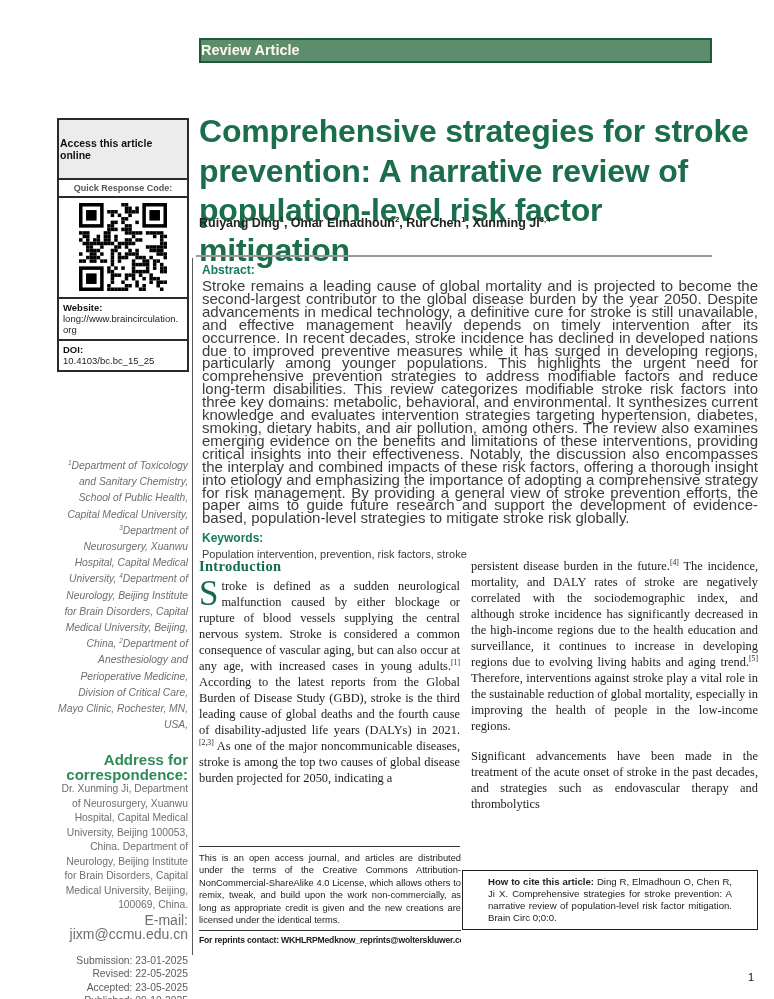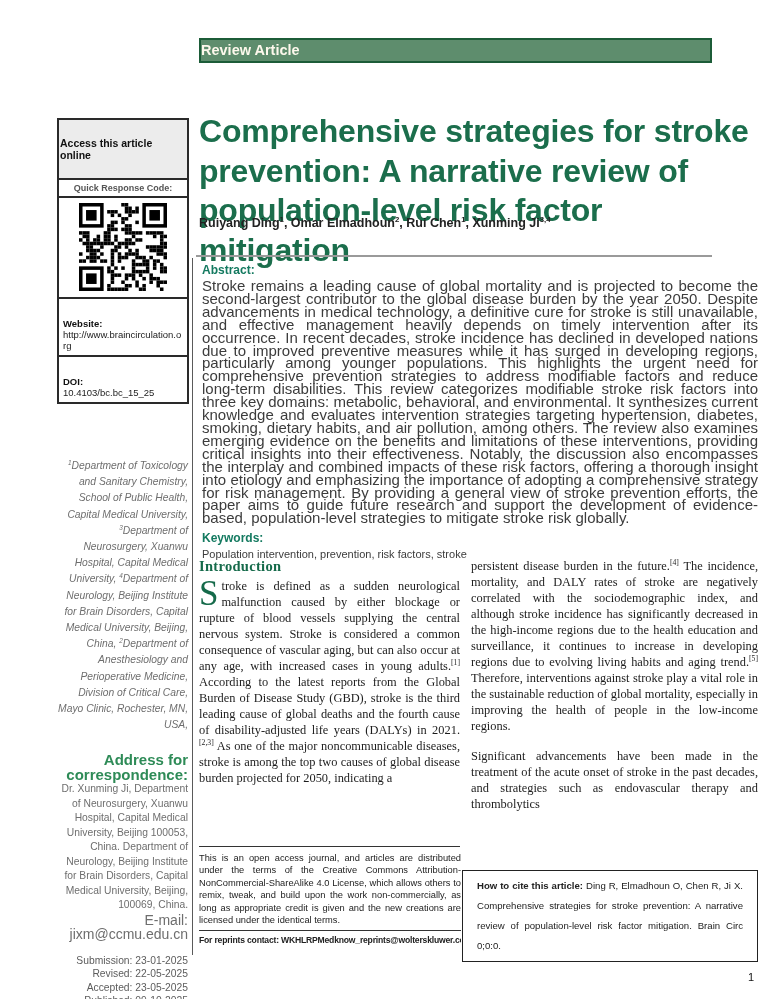--- a/index.html
+++ b/index.html
@@ -35,21 +35,21 @@
   }
   .access-box .hdr {
     font-size:10.5px; font-weight:bold; text-align:left; padding:17px 1px;
     border-bottom:2px solid #2a2a2a; background:#ececec; color:#111;
   }
   .access-box .qr-label {
     font-size:9px; font-weight:bold; text-align:center; color:#555;
     padding:3px 1px; border-bottom:2px solid #2a2a2a;
   }
   .access-box .qr-cell { text-align:center; padding:5px 0 4px 0; border-bottom:2px solid #2a2a2a; }
-  .access-box .row { padding:19px 4px 4px 4px; }
+  .access-box .row { padding:3px 4px 4px 4px; }
   .access-box .row + .row { border-top:2px solid #2a2a2a; }
   .access-box .lbl { font-weight:bold; color:#111; }
   .access-box .val { color:#222; word-break:break-all; }
 
   
   .rule-top { position:absolute; left:196px; top:255px; width:516px; height:2px; background:#9a9a9a; }
   .v-divider { position:absolute; left:192px; top:258px; width:1px; height:697px; background:#5a5a5a; }
 
   
   .abstract { position:absolute; left:202px; top:263px; width:556px; }
@@ -89,22 +89,22 @@
   .license {
     position:absolute; left:199px; top:852px; width:262px;
     font-size:9.3px; line-height:12.4px; text-align:justify; color:#222;
   }
   .reprints {
     border-top:1px solid #333; margin-top:4px; padding-top:3px;
     font-weight:bold; font-size:8.6px; letter-spacing:-0.2px; white-space:nowrap; overflow:hidden;
   }
   .cite-box {
     position:absolute; left:462px; top:870px; width:296px;
-    border:1.5px solid #222; padding:5px 14px;
-    font-size:9.6px; line-height:20px; text-align:justify; color:#222;
+    border:1.5px solid #222; padding:5px 25px;
+    font-size:9.6px; line-height:12px; text-align:justify; color:#222;
   }
   .cite-box b { font-weight:bold; }
 
   
   .footer-left { position:absolute; left:57px; top:971px; font-size:11px; color:#111; }
   .page-num { position:absolute; right:20px; top:971px; font-size:11px; color:#111; }
 </style>
 </head>
 <body>
 
@@ -335,21 +335,21 @@
           <rect x="72" y="0" width="28" height="28"></rect>
           <rect x="76" y="4" width="20" height="20" fill="#fff"></rect>
           <rect x="80" y="8" width="12" height="12"></rect>
           <rect x="0" y="72" width="28" height="28"></rect>
           <rect x="4" y="76" width="20" height="20" fill="#fff"></rect>
           <rect x="8" y="80" width="12" height="12"></rect>
         </svg>
     </div>
     <div class="row">
       <div class="lbl">Website:</div>
-      <div class="val">http://www.braincirculation.org</div>
+      <div class="val">long://www.braincirculation.org</div>
     </div>
     <div class="row">
       <div class="lbl">DOI:</div>
       <div class="val">10.4103/bc.bc_15_25</div>
     </div>
   </div>
 
   <div class="rule-top"></div>
   <div class="v-divider"></div>
 

